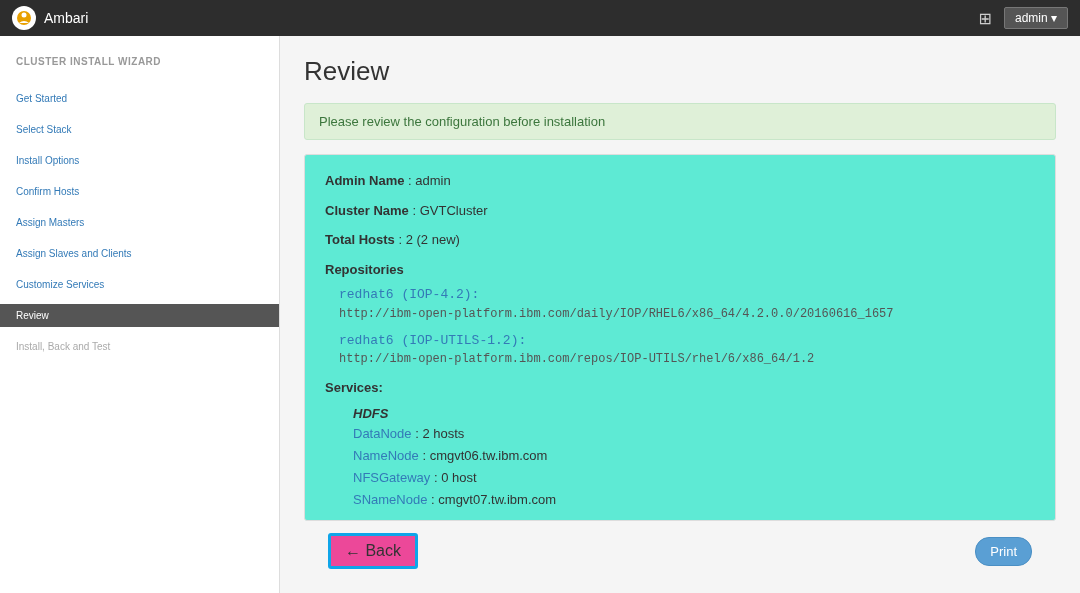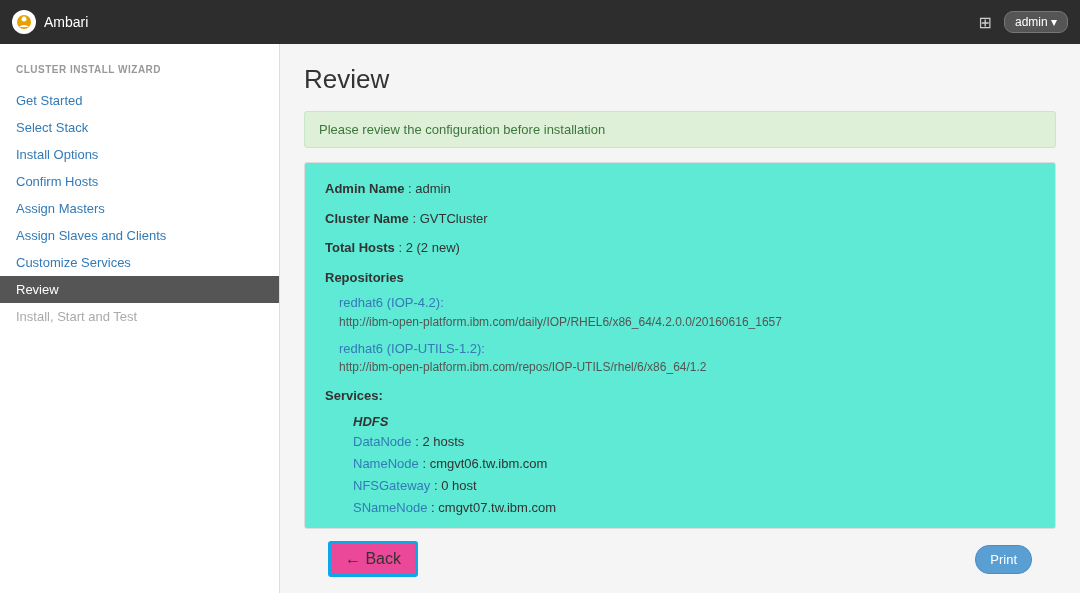--- a/index.html
+++ b/index.html
@@ -1,21 +1,21 @@
 <!DOCTYPE html>
 <html><head>
   <meta charset="utf-8">
   <style>
     * { box-sizing: border-box; margin: 0; padding: 0; }
     body { font-family: Arial, sans-serif; font-size: 13px; background: #f5f5f5; color: #333; }
 
     
     .navbar {
       background: #2d2d2d;
-      height: 44px;
+      height: 36px;
       display: flex;
       align-items: center;
       justify-content: space-between;
       padding: 0 12px;
     }
     .navbar-brand {
       display: flex;
       align-items: center;
       gap: 8px;
       color: #fff;
@@ -40,21 +40,21 @@
     }
     .navbar-apps {
       color: #ccc;
       font-size: 16px;
       cursor: pointer;
     }
     .navbar-admin-btn {
       background: #555;
       color: #fff;
       border: 1px solid #777;
-      border-radius: 9px;
+      border-radius: 2px;
       padding: 3px 10px;
       cursor: pointer;
       font-size: 12px;
       display: flex;
       align-items: center;
       gap: 4px;
     }
 
     
     .main-layout {
@@ -72,23 +72,24 @@
     }
     .sidebar-title {
       font-size: 10px;
       font-weight: bold;
       color: #999;
       padding: 0 16px 12px 16px;
       letter-spacing: 0.5px;
     }
     .sidebar-item {
       padding: 6px 16px;
-      font-size: 13px;
+      font-size: 10px;
       cursor: pointer;
       color: #337ab7;
+      margin-top: 8px;
     }
     .sidebar-item.active {
       background: #555;
       color: #fff;
       cursor: default;
     }
     .sidebar-item.disabled {
       color: #aaa;
       cursor: default;
     }
@@ -159,20 +160,21 @@
       color: #333;
       margin-bottom: 6px;
     }
     .review-link {
       color: #337ab7;
       text-decoration: none;
     }
     .repo-block {
       margin-left: 14px;
       margin-bottom: 8px;
+      font-family: Liberation Mono, monospace;
     }
     .repo-url {
       color: #555;
       font-size: 12px;
     }
 
     .services-section {
       margin-top: 4px;
     }
     .service-group {
@@ -248,21 +250,21 @@
     <div class="sidebar-title">CLUSTER INSTALL WIZARD</div>
 
     <div class="sidebar-item">Get Started</div>
     <div class="sidebar-item">Select Stack</div>
     <div class="sidebar-item">Install Options</div>
     <div class="sidebar-item">Confirm Hosts</div>
     <div class="sidebar-item">Assign Masters</div>
     <div class="sidebar-item">Assign Slaves and Clients</div>
     <div class="sidebar-item">Customize Services</div>
     <div class="sidebar-item active">Review</div>
-    <div class="sidebar-item disabled">Install, Start and Test</div>
+    <div class="sidebar-item disabled">Install, Back and Test</div>
   </aside>
 
   <div class="content">
     <h1 class="page-title">Review</h1>
 
     <div class="info-box">Please review the configuration before installation</div>
 
     <div class="review-panel">
       <div class="review-scroll-area">
 

